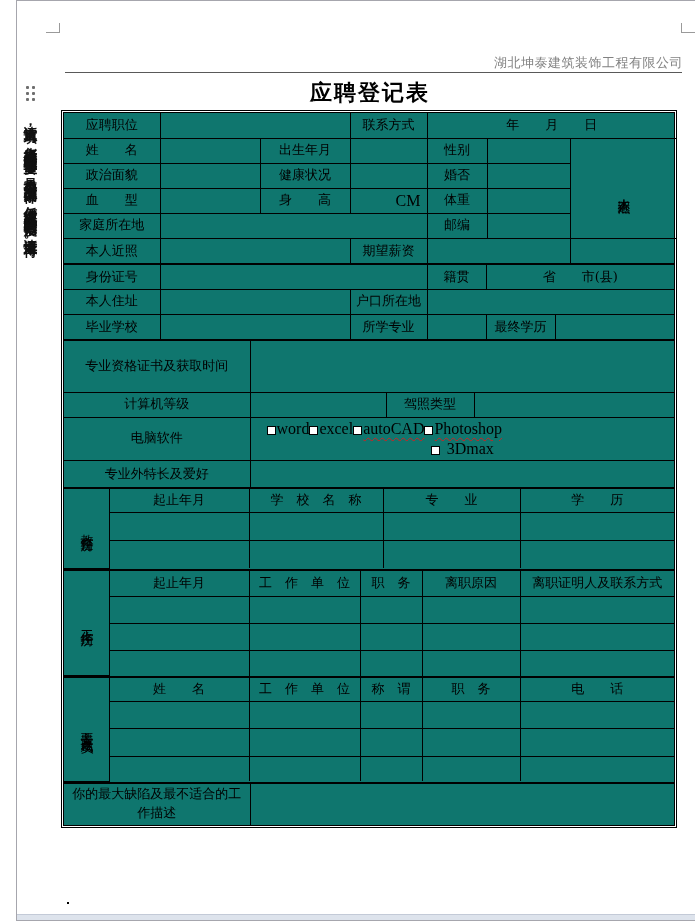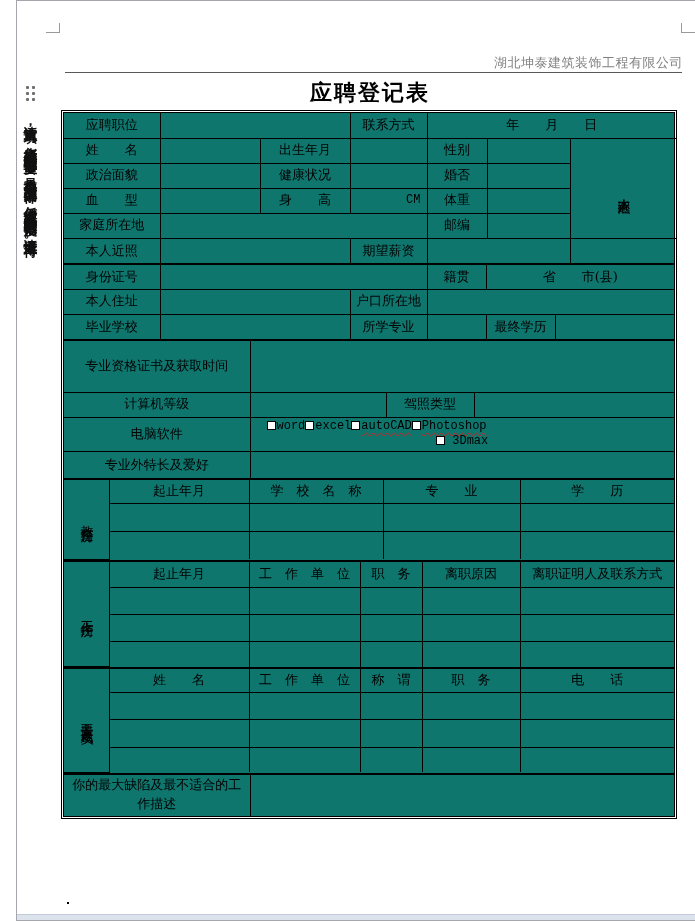--- a/index.html
+++ b/index.html
@@ -36,21 +36,21 @@
        padding:0 2px; overflow:hidden; line-height:1.25; }
   .sec tr:first-child > td { border-top:0; }
   .sec tr:last-child  > td { border-bottom:0; }
   .sec td:first-child { border-left:0; }
   .sec td:last-child  { border-right:0; }
   tr.h25 { height:25px; } tr.h24 { height:24px; } tr.h27 { height:27px; }
   tr.h28 { height:28px; } tr.h52 { height:52px; } tr.h34 { height:34px; }
   tr.h29 { height:29px; } tr.h42 { height:42px; }
   .vert { writing-mode:vertical-rl; letter-spacing:2px; font-size:13px; display:inline-block; }
   .photo-cell .vert { letter-spacing:1px; }
-  .mono { font-family:Liberation Mono, monospace; font-size:12px; }
+  .mono { font-family:Liberation Serif, serif; font-size:16px; }
   .cm-cell { text-align:right; padding-right:6px; }
   .sw-line1 { display:flex; justify-content:flex-start; padding:1px 14px 0 14px; }
   .sw-line2 { text-align:center; padding-bottom:1px; }
   .sw-item { white-space:nowrap; }
   .cb { display:inline-block; width:9px; height:9px; border:1px solid #000;
         margin-right:1px; vertical-align:-1px; background:#fff; }
   .sw-line2 .cb { margin-right:7px; }
   .wavy { text-decoration-line:underline; text-decoration-style:wavy;
           text-decoration-color:#cc2222; text-decoration-thickness:1px; text-underline-offset:3px; }
   .two-line { line-height:1.45; }

